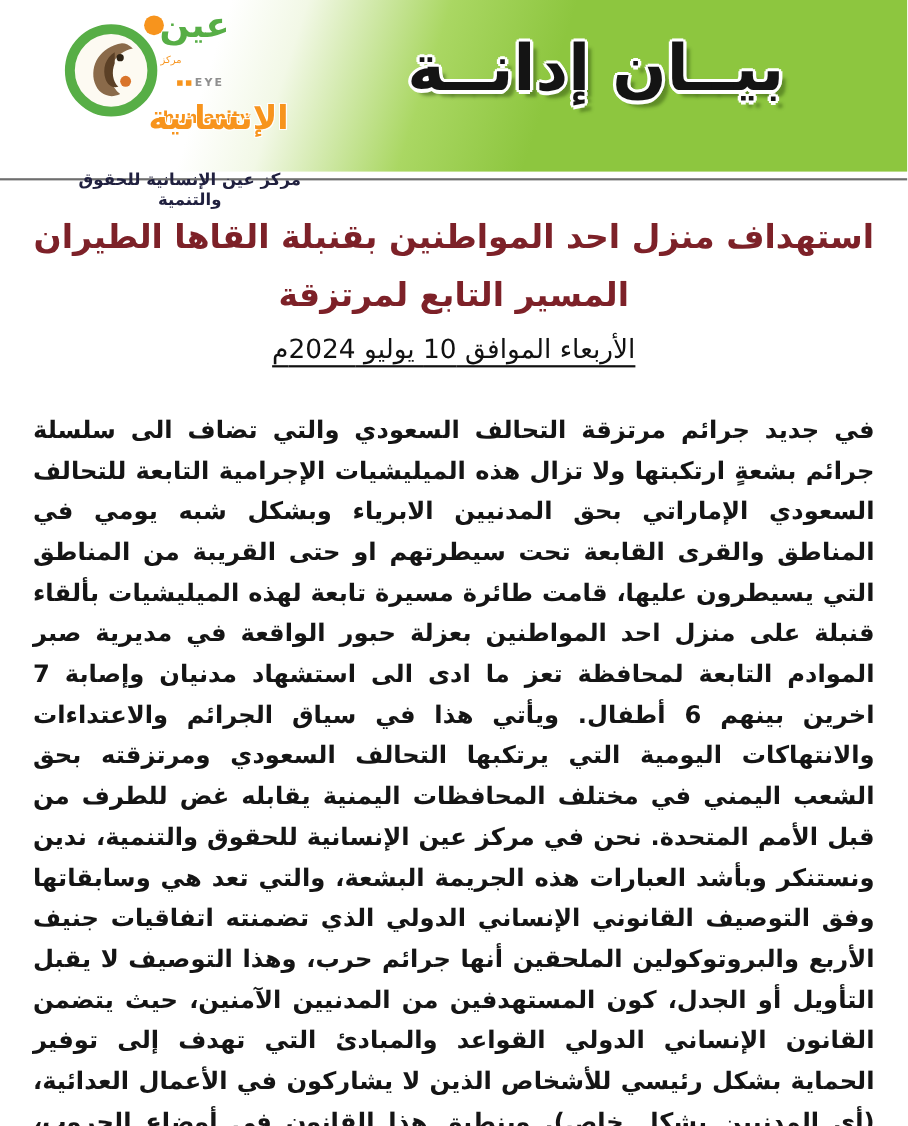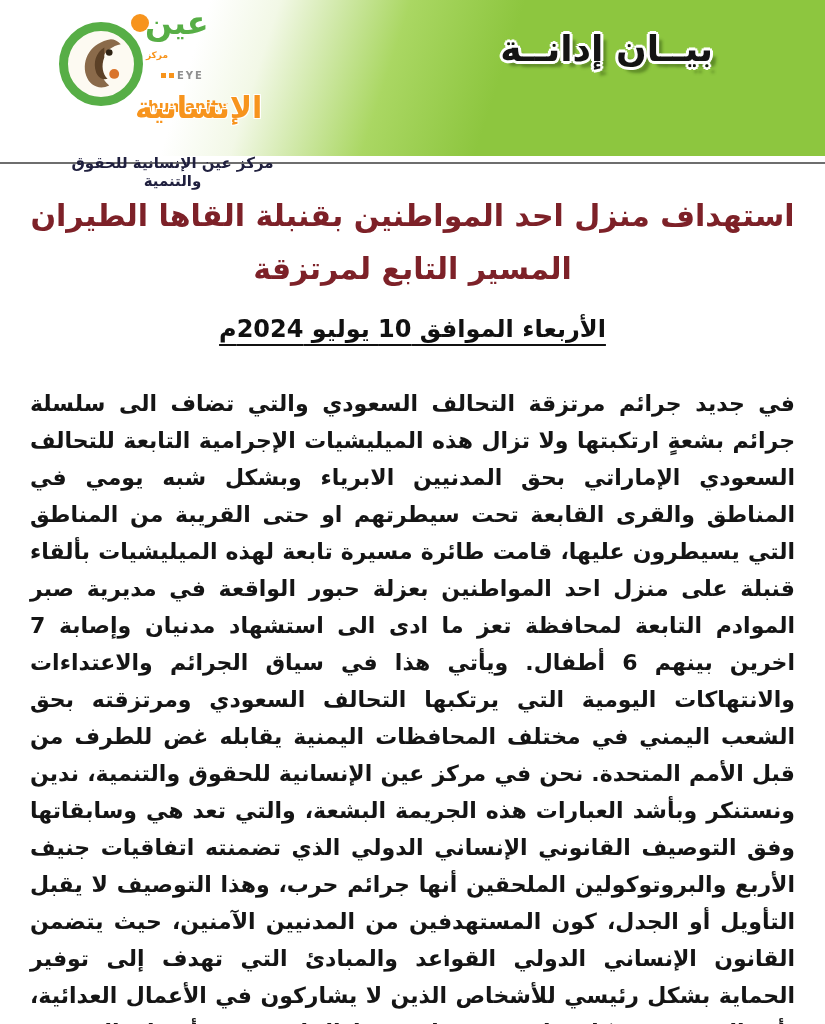--- a/index.html
+++ b/index.html
@@ -63,21 +63,21 @@
     font-size: 32px;
     font-weight: bold;
     color: #57ae46;
     line-height: 1.1;
   }
   .logo-small-word {
     position: absolute;
     left: 101px;
     top: 36px;
     font-size: 9px;
-    font-weight: bold;
+    font-weight: normal;
     color: #f7941d;
   }
   .logo-eye-row {
     position: absolute;
     left: 116px;
     top: 56px;
     font-size: 10px;
     letter-spacing: 2px;
     color: #8f8f8f;
     font-weight: bold;
@@ -122,21 +122,21 @@
     direction: rtl;
     margin-top: 24px;
   }
 
   
   .banner-title {
     position: absolute;
     right: 112px;
     top: 28px;
     direction: rtl;
-    font-size: 36px;
+    font-size: 58px;
     font-weight: bold;
     color: #141414;
     text-shadow:
       -2px -2px 0 #ffffff, 2px -2px 0 #ffffff,
       -2px 2px 0 #ffffff, 2px 2px 0 #ffffff,
       0 -3px 0 #ffffff, 0 3px 0 #ffffff,
       -3px 0 0 #ffffff, 3px 0 0 #ffffff,
       6px 6px 3px rgba(40,70,10,0.45);
   }
 
@@ -147,24 +147,24 @@
   }
   .headline {
     margin-top: 26px;
     text-align: center;
     color: #7d2128;
     font-size: 30px;
     font-weight: bold;
     line-height: 1.75;
   }
   .date-line {
-    margin-top: 20px;
+    margin-top: 8px;
     text-align: center;
     font-size: 24px;
-    font-weight: bold;
+    font-weight: normal;
     color: #111111;
     text-decoration: underline;
     text-underline-offset: 7px;
     text-decoration-thickness: 2px;
   }
   .body-text {
     margin-top: 42px;
     text-align: justify;
     font-size: 22px;
     font-weight: bold;

